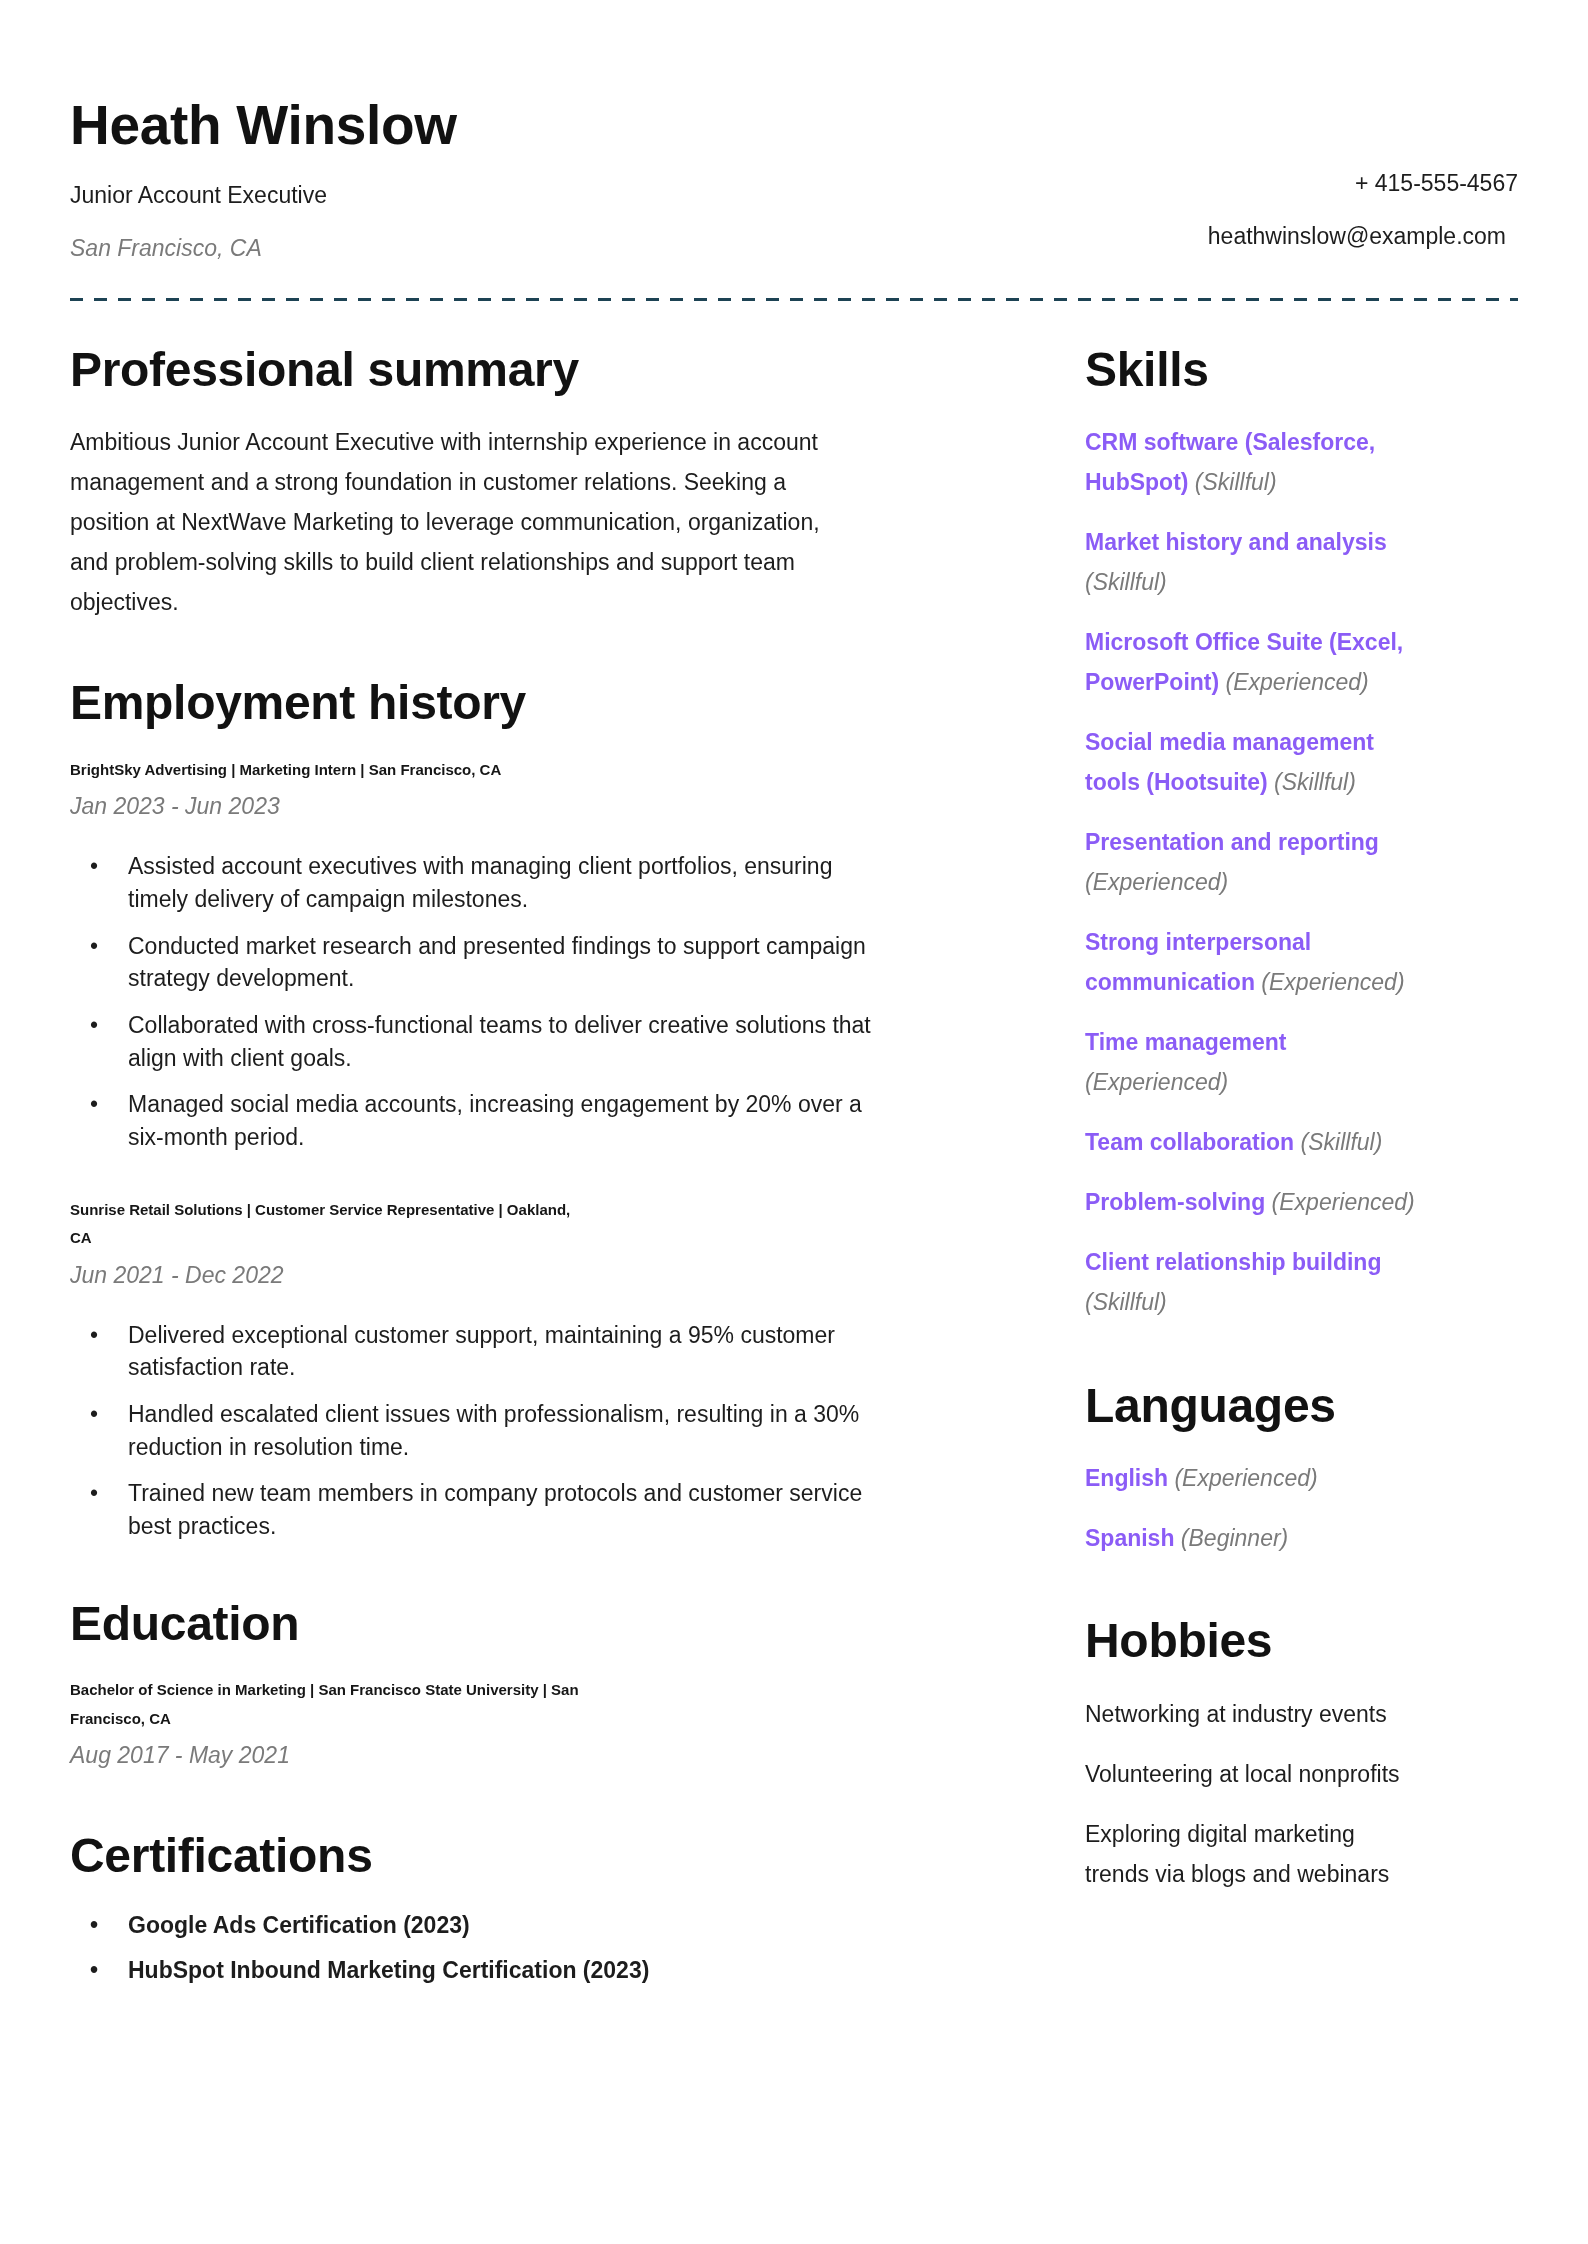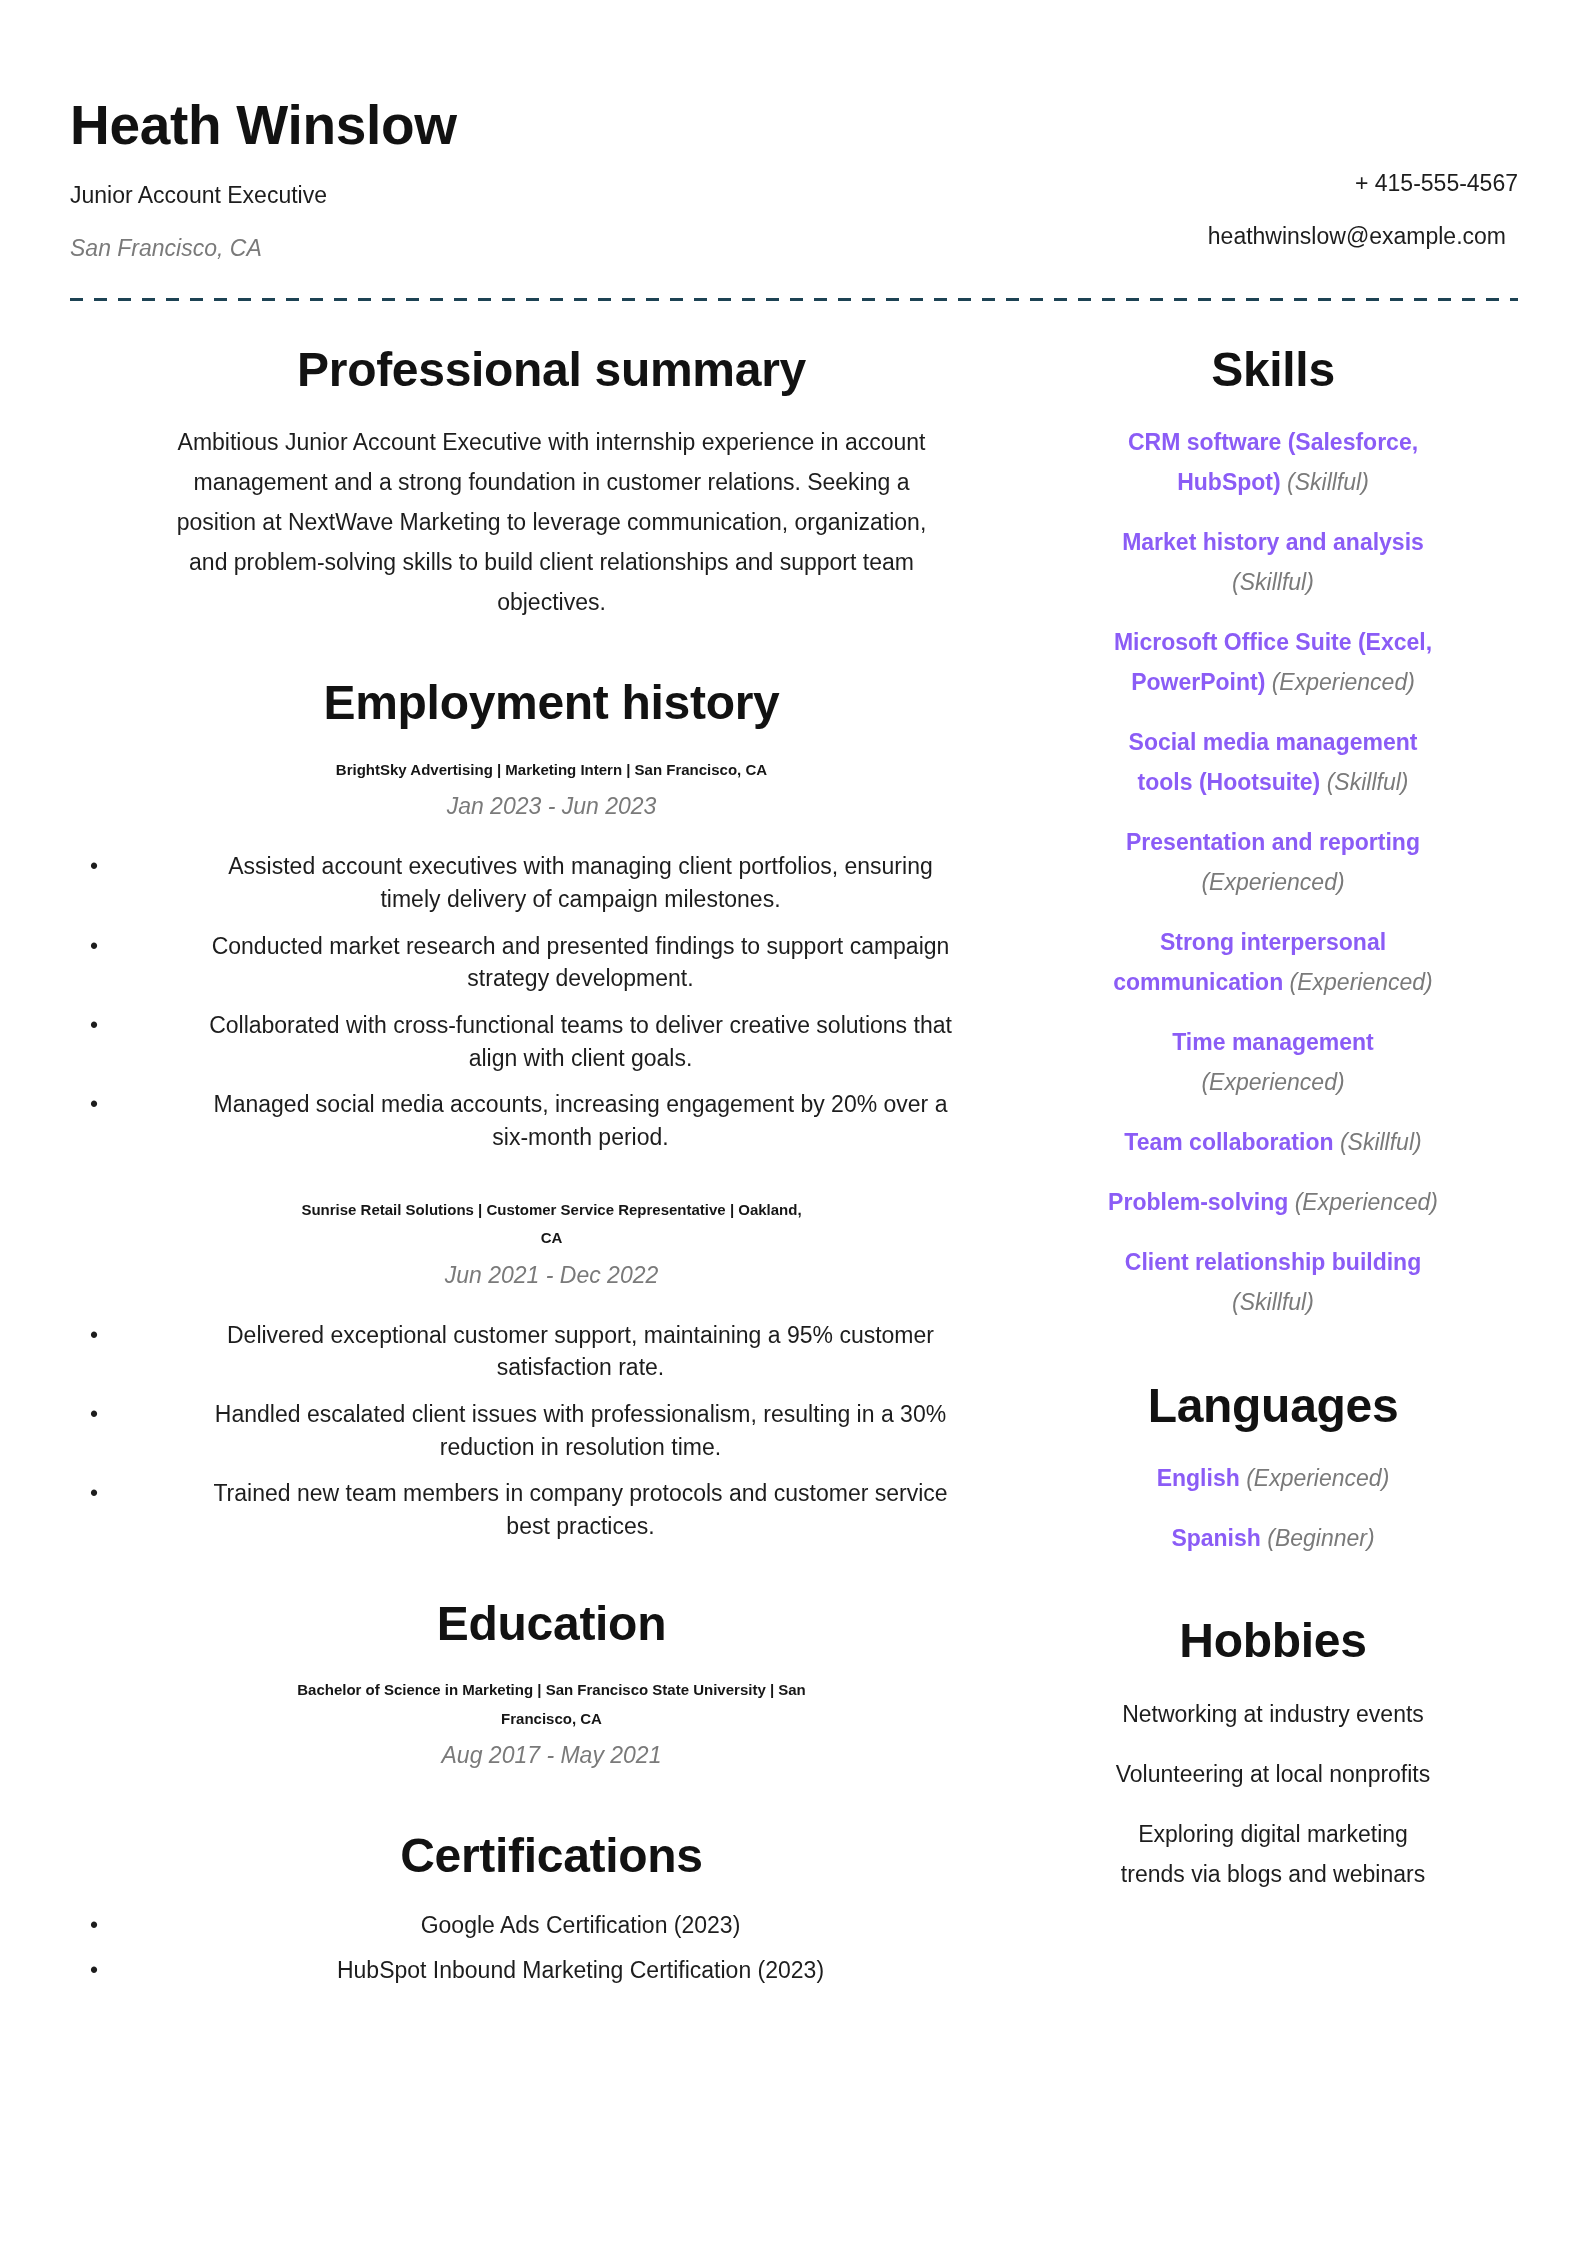--- a/index.html
+++ b/index.html
@@ -17,40 +17,40 @@
   .job-title { font-size:23px; line-height:1.4; margin:0 0 21px 0; }
   .location { font-size:23px; line-height:1.4; margin:0; color:#7a7a7a; font-style:italic; }
   .header-right { text-align:right; }
   .phone { margin:0 0 21px 0; line-height:1.4; }
   .email { margin:12px; line-height:1.4; }
 
   .divider { margin-top:33px; height:3px;
     background:repeating-linear-gradient(90deg,#1d4354 0 13px,transparent 13px 24px); }
 
   
-  .main { display:grid; grid-template-columns:963px 400px; column-gap:40px; margin-top:10px;text-align:center; }
+  .main { display:grid; grid-template-columns:963px 400px; column-gap:52px; margin-top:10px; }
 
   .sec { margin-top:52px; }
   .sec.first { margin-top:30px; }
   .col-right .sec { margin-top:54px; }
   .col-right .sec.first { margin-top:30px; }
 
   h2 { font-size:48px; line-height:1.2; margin:0 0 24px 0; font-weight:bold; color:#121212; letter-spacing:-0.3px; }
 
   .summary { margin:0; line-height:1.74; white-space:pre-line; }
 
   .job + .job { margin-top:42px; }
   .jt { font-size:15px; line-height:1.9; margin:0; font-weight:bold; white-space:pre-line; color:#161616; }
   .date { color:#7a7a7a; font-style:italic; line-height:1.74; margin:2px 0 24px 0; }
   .date.tight { margin-bottom:0; }
 
   ul.bullets { list-style:none; margin:0; padding:0; }
   ul.bullets li { position:relative; padding-left:58px; line-height:1.42; margin-bottom:14px; white-space:pre-line; }
   ul.bullets li::before { content:"\2022"; position:absolute; left:20px; top:0; }
-  ul.bullets.certs li { margin-bottom:13px; }
+  ul.bullets.certs li { margin-bottom:13px;font-weight:bold; }
 
   .skill, .lang { line-height:1.74; margin:0 0 20px 0; white-space:pre-line; }
   .sk-name { font-weight:bold; color:#8b5cf6; }
   .lvl { color:#7a7a7a; font-style:italic; font-weight:normal; }
   .hobby { line-height:1.74; margin:0 0 20px 0; white-space:pre-line; }
 </style>
 </head>
 <body>
 
 <div class="page">

